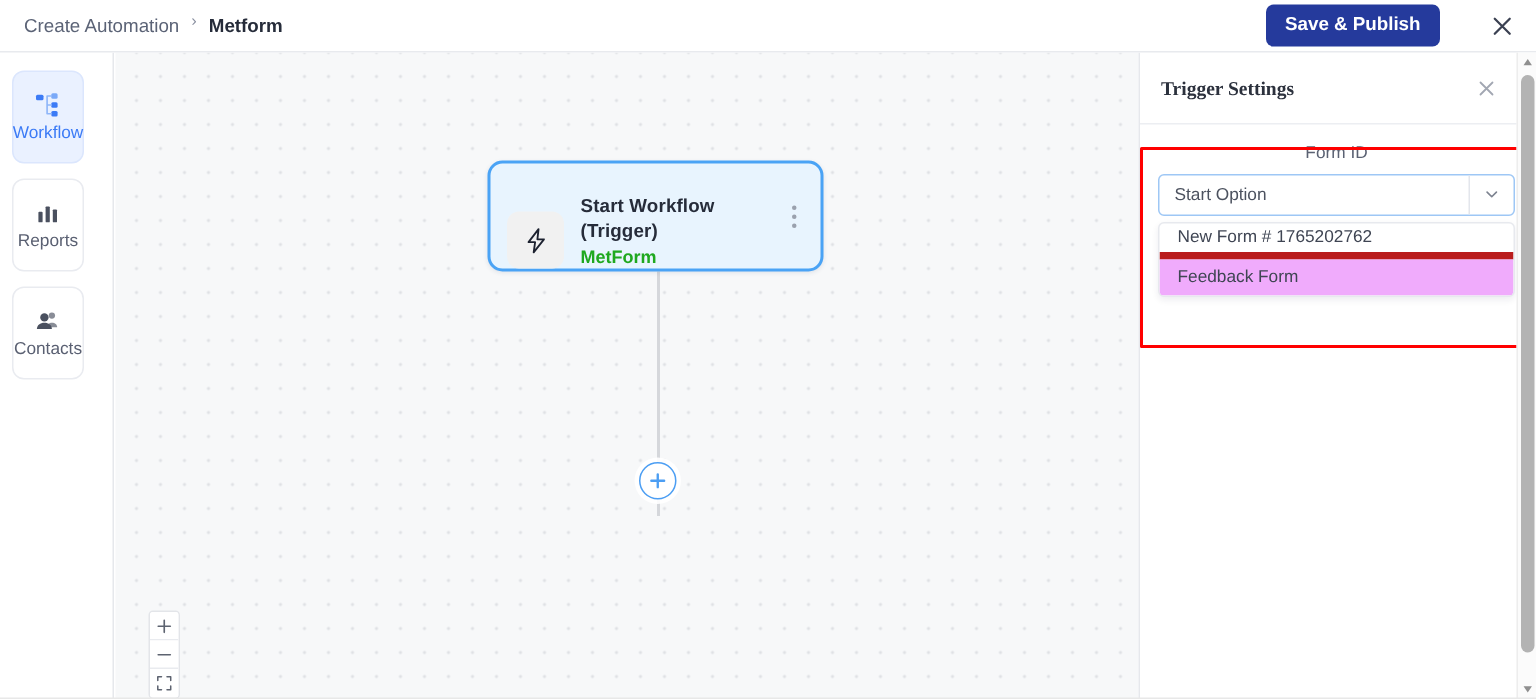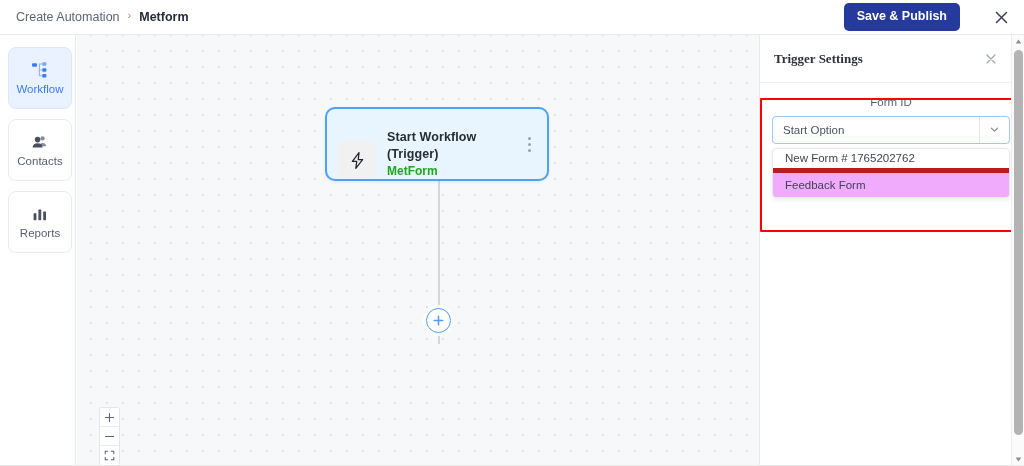--- a/index.html
+++ b/index.html
@@ -90,21 +90,21 @@
     width: 76px; height: 431px;
     background: #ffffff;
     border-right: 1px solid #e6e8ec;
     padding: 12px 8px 0;
     display: flex;
     flex-direction: column;
     gap: 10px;
     z-index: 30;
   }
   .side-item {
-    width: 64px; height: 62px;
+    width: 48px; height: 62px;
     border-radius: 8px;
     border: 1px solid #e9ebf0;
     background: #ffffff;
     display: flex;
     flex-direction: column;
     align-items: center;
     justify-content: center;
     gap: 5px;
     cursor: pointer;
   }
@@ -426,38 +426,38 @@
           <rect x="11.2" y="13" width="4.2" height="3.6" rx="1" fill="#3c7bf6"></rect>
           <path d="M8.4 3 V14.8 M8.4 3 H11.2 M8.4 9 H11.2 M8.4 14.8 H11.2" stroke="#8fb6f9" stroke-width="1.1" stroke-linecap="round"></path>
         </svg>
       </span>
       <span class="side-label">Workflow</span>
     </div>
 
     <div class="side-item">
       <span class="side-icon">
         <svg width="18" height="18" viewBox="0 0 18 18" fill="#4a505f">
+          <rect x="2.6" y="8.2" width="2.8" height="7" rx="0.6"></rect>
+          <rect x="7.4" y="4.6" width="2.8" height="10.6" rx="0.6"></rect>
+          <rect x="12.2" y="6.6" width="2.8" height="8.6" rx="0.6"></rect>
+        </svg>
+      </span>
+      <span class="side-label">Reports</span>
+    </div>
+
+    <div class="side-item">
+      <span class="side-icon">
+        <svg width="18" height="18" viewBox="0 0 18 18" fill="#4a505f">
           <circle cx="11.6" cy="5.4" r="2.1" opacity="0.65"></circle>
           <path d="M8.2 13.2c0-2 1.6-3.1 3.5-3.1s3.4 1.1 3.4 3.1z" opacity="0.65"></path>
           <circle cx="6.6" cy="6.6" r="2.8"></circle>
           <path d="M1.6 14.4c0-2.6 2.2-4.2 5-4.2s5 1.6 5 4.2z"></path>
         </svg>
       </span>
       <span class="side-label">Contacts</span>
-    </div>
-
-    <div class="side-item">
-      <span class="side-icon">
-        <svg width="18" height="18" viewBox="0 0 18 18" fill="#4a505f">
-          <rect x="2.6" y="8.2" width="2.8" height="7" rx="0.6"></rect>
-          <rect x="7.4" y="4.6" width="2.8" height="10.6" rx="0.6"></rect>
-          <rect x="12.2" y="6.6" width="2.8" height="8.6" rx="0.6"></rect>
-        </svg>
-      </span>
-      <span class="side-label">Reports</span>
     </div>
   </div>
 
   <div class="canvas">
 
     <div class="connector"></div>
 
     <div class="node">
       <div class="node-icon">
         <svg width="19" height="19" viewBox="0 0 20 20" fill="none" stroke="#1d2230" stroke-width="1.3" stroke-linejoin="round">

